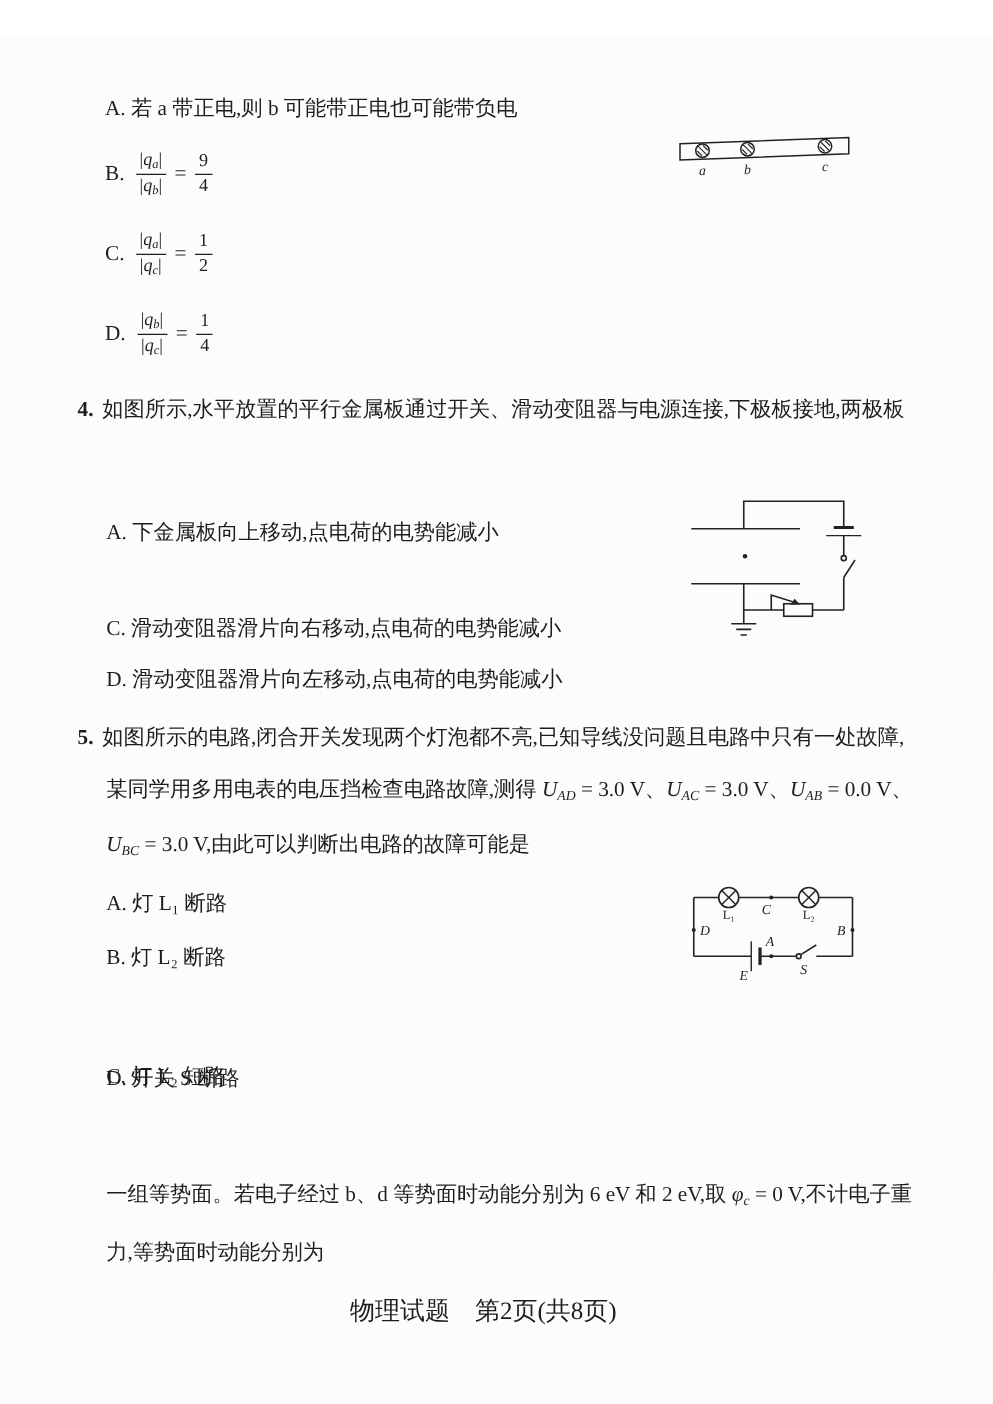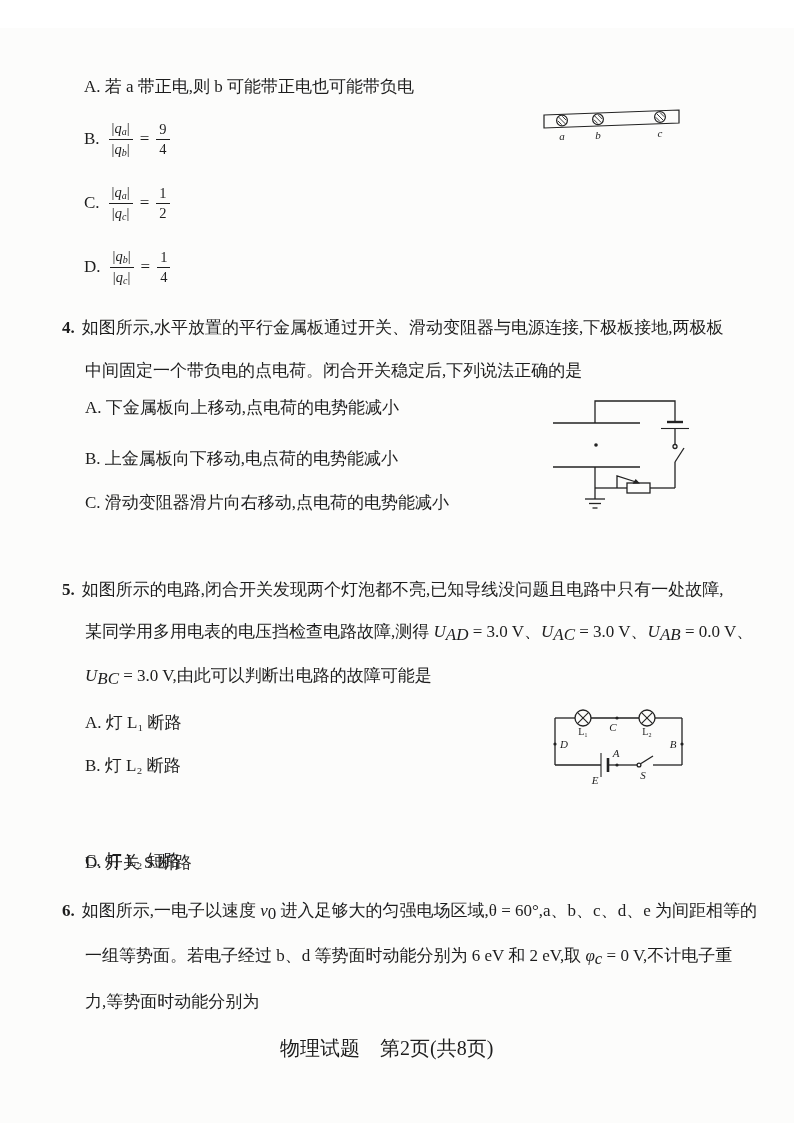--- a/index.html
+++ b/index.html
@@ -2,21 +2,21 @@
 <html><head>
 <meta charset="utf-8">
 <style>
   html,body{margin:0;padding:0;background:#ffffff;}
   .page{
     position:relative;width:794px;height:1123px;background:#fcfcfb;
     font-family:"Liberation Serif","DejaVu Serif",serif;color:#1d1d1d;overflow:hidden;margin-top:28px;
   }
   .line{position:absolute;white-space:nowrap;font-size:17px;line-height:1.25;}
   .qnum{margin-right:7px;font-weight:bold;}
-  sub{font-size:17px;vertical-align:-3px;}
+  sub{font-size:11px;vertical-align:-3px;}
   .it{font-style:italic;}
   .frac-row{position:absolute;display:flex;align-items:center;gap:7px;font-size:17px;}
   .opt-letter{margin-right:2px;}
   .frac{display:inline-flex;flex-direction:column;align-items:center;font-size:14.5px;line-height:1.18;}
   .frac .ft{border-bottom:1.3px solid #1d1d1d;padding:0 3px 1px;text-align:right;}
   .frac .fb{padding-top:1px;text-align:center;}
   .frac sub{font-size:10px;vertical-align:-2px;}
   .diagram{position:absolute;}
   svg text{font-family:"Liberation Serif","DejaVu Serif",serif;fill:#1d1d1d;}
   .footer{position:absolute;font-size:20px;white-space:nowrap;}
@@ -94,24 +94,23 @@
       </g>
     </g>
     <text x="24" y="34" font-size="11" font-style="italic" text-anchor="middle">a</text>
     <text x="60" y="33" font-size="11" font-style="italic" text-anchor="middle">b</text>
     <text x="122" y="31" font-size="11" font-style="italic" text-anchor="middle">c</text>
   </svg>
 
   <div class="line" style="top:289px;left:62px">
     <span class="qnum">4.</span><span>如图所示,水平放置的平行金属板通过开关、滑动变阻器与电源连接,下极板接地,两极板</span>
   </div>
-  <div class="line" style="top:332px;left:85px">中间固定一个带负电的点电荷。闭合开关稳定后,下列说法正确的是</div>
-  <div class="line" style="top:369px;left:85px">A. 下金属板向上移动,点电荷的电势能减小</div>
-  <div class="line" style="top:420px;left:85px">B. 上金属板向下移动,电点荷的电势能减小</div>
+  <div class="line" style="top:387px;left:85px">A. 下金属板向上移动,点电荷的电势能减小</div>
   <div class="line" style="top:464px;left:85px">C. 滑动变阻器滑片向右移动,点电荷的电势能减小</div>
+  <div class="line" style="top:505px;left:85px">D. 滑动变阻器滑片向左移动,点电荷的电势能减小</div>
 
   <svg class="diagram" style="left:545px;top:362px" width="150" height="130" viewBox="0 0 150 130">
     <g stroke="#222" fill="none" stroke-width="1.3">
       <line x1="8" y1="33" x2="95" y2="33"></line>
       <line x1="8" y1="77" x2="95" y2="77"></line>
       <polyline points="50,33 50,11 130,11 130,32"></polyline>
       <line x1="122" y1="32" x2="138" y2="32" stroke-width="2.4"></line>
       <line x1="116" y1="38.5" x2="144" y2="38.5" stroke-width="1.1"></line>
       <line x1="130" y1="38.5" x2="130" y2="54"></line>
       <circle cx="130" cy="56.5" r="2"></circle>
@@ -182,23 +181,20 @@
     <text x="33" y="35" font-size="10" text-anchor="middle">L₁</text>
     <text x="63" y="31" font-size="11" font-style="italic" text-anchor="middle">C</text>
     <text x="97" y="35" font-size="10" text-anchor="middle">L₂</text>
     <text x="14" y="48" font-size="11" font-style="italic" text-anchor="middle">D</text>
     <text x="123" y="48" font-size="11" font-style="italic" text-anchor="middle">B</text>
     <text x="66" y="57" font-size="11" font-style="italic" text-anchor="middle">A</text>
     <text x="45" y="84" font-size="11" font-style="italic" text-anchor="middle">E</text>
     <text x="93" y="79" font-size="11" font-style="italic" text-anchor="middle">S</text>
   </svg>
 
-  <div class="line" style="top:872px;left:62px">
-    <span class="qnum">6.</span><span>如图所示,一电子以速度 </span><span class="it">v</span><sub>0</sub><span> 进入足够大的匀强电场区域,θ = 60°,a、b、c、d、e 为间距相等的</span>
-  </div>
   <div class="line" style="top:917px;left:85px">
     <span>一组等势面。若电子经过 b、d 等势面时动能分别为 6 eV 和 2 eV,取 </span><span class="it">φ</span><sub class="it">c</sub><span> = 0 V,不计电子重</span>
   </div>
   <div class="line" style="top:963px;left:85px">力,等势面时动能分别为</div>
 
   <div class="footer" style="top:1007px;left:280px">物理试题　第2页(共8页)</div>
 
   <div class="scan-smudge"></div>
 </div>
 

